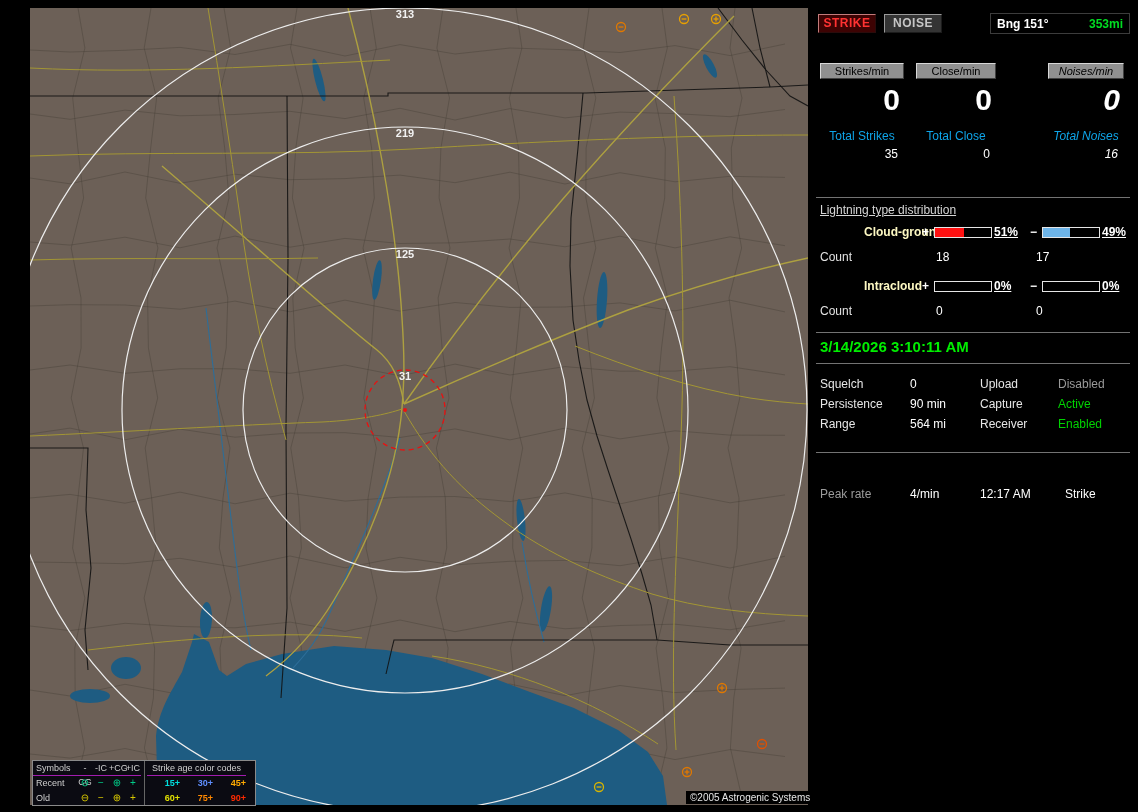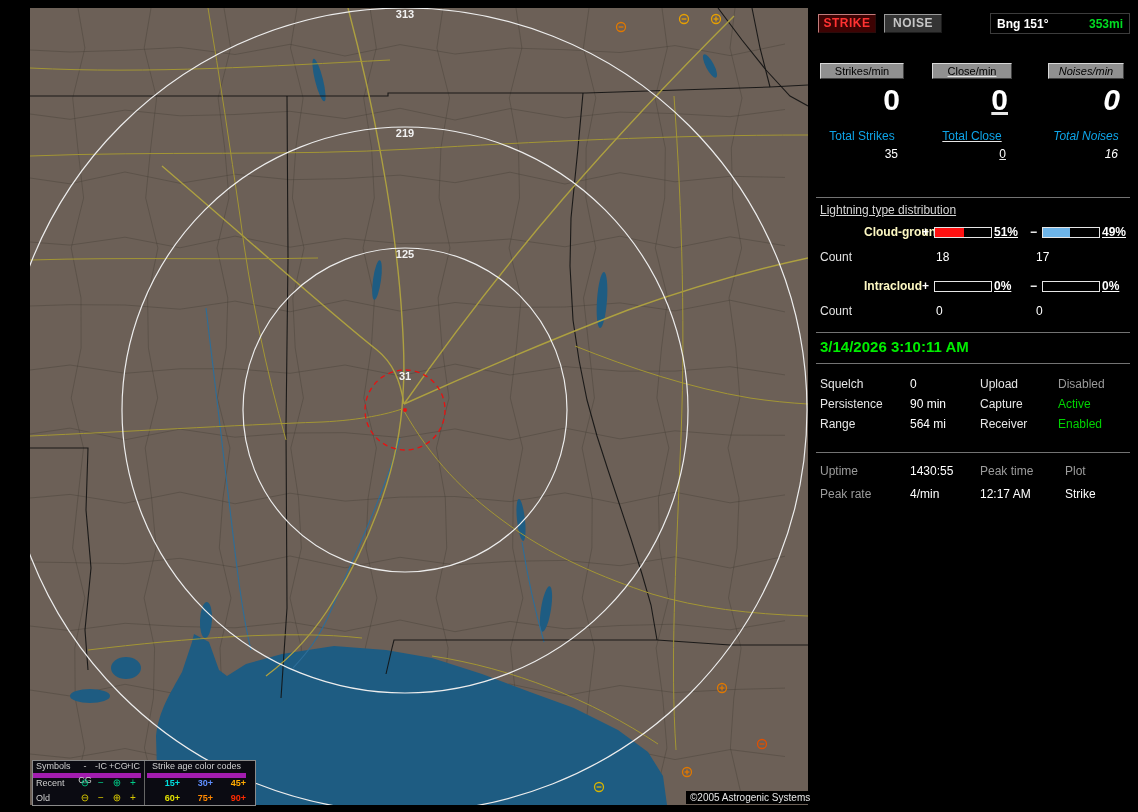--- a/index.html
+++ b/index.html
@@ -18,21 +18,21 @@
   .road.hw{stroke-width:1.4;stroke:#ada040;}
   .ring{fill:none;stroke:#ededed;stroke-width:1.2;}
   .ring.alarm{stroke:#e81111;stroke-width:1.3;stroke-dasharray:5 4;}
   .ring-label{fill:#f2f2f2;font:bold 11px "Liberation Sans",sans-serif;}
 
   
   #legend{position:absolute;left:2px;top:752px;width:222px;height:44px;background:#0b0b12;
           border:1px solid #8a8a8a;display:grid;
           grid-template-columns:44px 16px 16px 16px 16px 6px 33px 33px 33px;
           grid-template-rows:14px 15px 15px;align-items:center;font-size:9px;color:#cfcfcf;}
-  .lg-hdr{text-align:center;border-bottom:5px solid #a21caf;height:100%;line-height:14px;}
+  .lg-hdr{text-align:center;border-bottom:1px solid #a21caf;height:100%;line-height:14px;}
   .lg-left{text-align:left;padding-left:3px;}
   .lg-age-hdr{grid-column:7/10;grid-row:1;}
   .lg-vdiv{grid-column:6;grid-row:1/4;justify-self:center;height:100%;border-left:1px solid #666;width:0;}
   .lg-lab{padding-left:3px;}
   .lg-sym{text-align:center;font-size:10px;line-height:10px;}
   .lg-age{text-align:right;font-weight:bold;}
 
   #copyright{position:absolute;left:686px;top:791px;font-size:10px;color:#e6e6e6;
              background:#000;padding:1px 4px;}
 
@@ -43,21 +43,21 @@
   #strike-btn{left:6px;top:14px;width:58px;background:#3d0303;color:#ff3232;
               border:1px solid;border-color:#c27b7b #2a0c0c #2a0c0c #c27b7b;letter-spacing:.5px;}
   #noise-btn{left:72px;top:14px;width:58px;background:#343434;color:#c6c6c6;
              border:1px solid;border-color:#9a9a9a #1c1c1c #1c1c1c #9a9a9a;letter-spacing:.5px;}
   #bearing{left:178px;top:13px;width:140px;height:21px;background:#000;border:1px solid #3c3c3c;
            display:flex;align-items:center;justify-content:space-between;padding:0 6px;box-sizing:border-box;}
   #bearing .blabel{color:#fff;font-weight:bold;}
   #bearing .bvalue{font-weight:bold;}
 
   .ctr-col{position:absolute;top:63px;}
-  #ctr-0{left:8px;width:84px;} #ctr-1{left:120px;width:80px;text-decoration:underline;} #ctr-2{left:236px;width:76px;font-style:italic;}
+  #ctr-0{left:8px;width:84px;} #ctr-1{left:104px;width:80px;} #ctr-2{left:236px;width:76px;font-style:italic;}
   .chip{height:16px;line-height:15px;text-align:center;font-size:11px;color:#000;background:#909090;
         border:1px solid;border-color:#d8d8d8 #404040 #404040 #d8d8d8;box-sizing:border-box;
         white-space:nowrap;overflow:hidden;}
   .zero{margin-top:5px;font-size:30px;font-weight:bold;color:#fff;text-align:right;padding-right:4px;line-height:32px;}
   .total-label{margin-top:13px;text-align:center;color:#0ea5e9;}
   .total-value{margin-top:4px;text-align:right;padding-right:6px;color:#fff;}
 
   .divider{position:absolute;left:4px;width:314px;height:1px;background:#737373;}
 
   #dist-title{left:8px;top:203px;color:#d6d6d6;text-decoration:underline;}
@@ -327,26 +327,20 @@
     </div>
     <div class="grid-row" style="top:417px">
       <span class="g1">Range</span>
       <span class="g2">564 mi</span>
       <span class="g3">Receiver</span>
       <span class="g4" style="color: rgb(0, 212, 0);">Enabled</span>
     </div>
 
     <div class="divider" style="top:452px"></div>
 
-    <div class="grid-row stats" style="top:464px">
-      <span class="g1">Uptime</span>
-      <span class="g2 valwhite">1430:55</span>
-      <span class="g3 lblgray">Peak time</span>
-      <span class="g4 lblgray">Plot</span>
-    </div>
     <div class="grid-row stats" style="top:487px">
       <span class="g1">Peak rate</span>
       <span class="g2 valwhite">4/min</span>
       <span class="g3 valwhite">12:17 AM</span>
       <span class="g4 valwhite">Strike</span>
     </div>
   </div>
 </div>
 
 </body></html>

